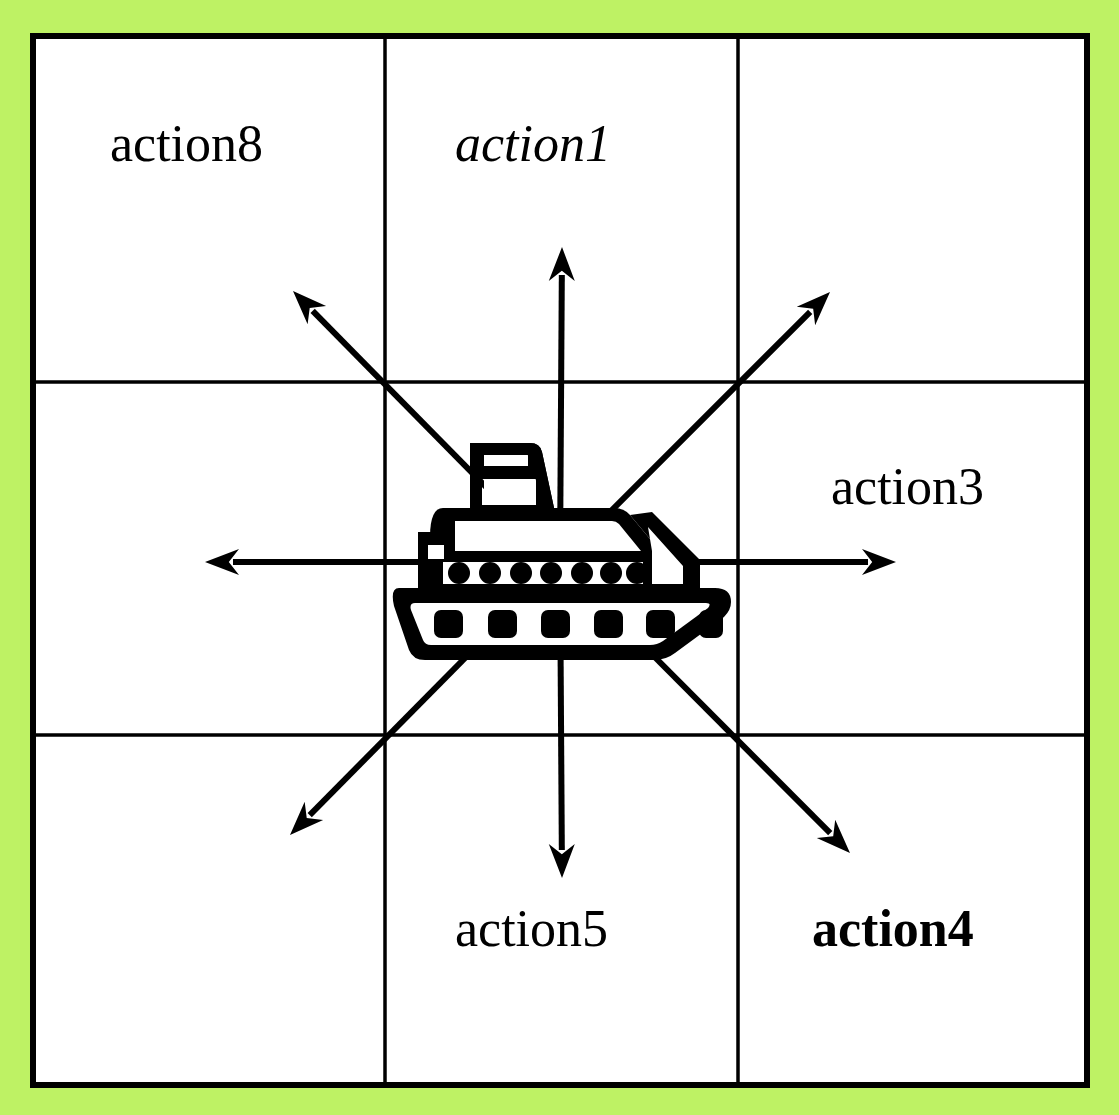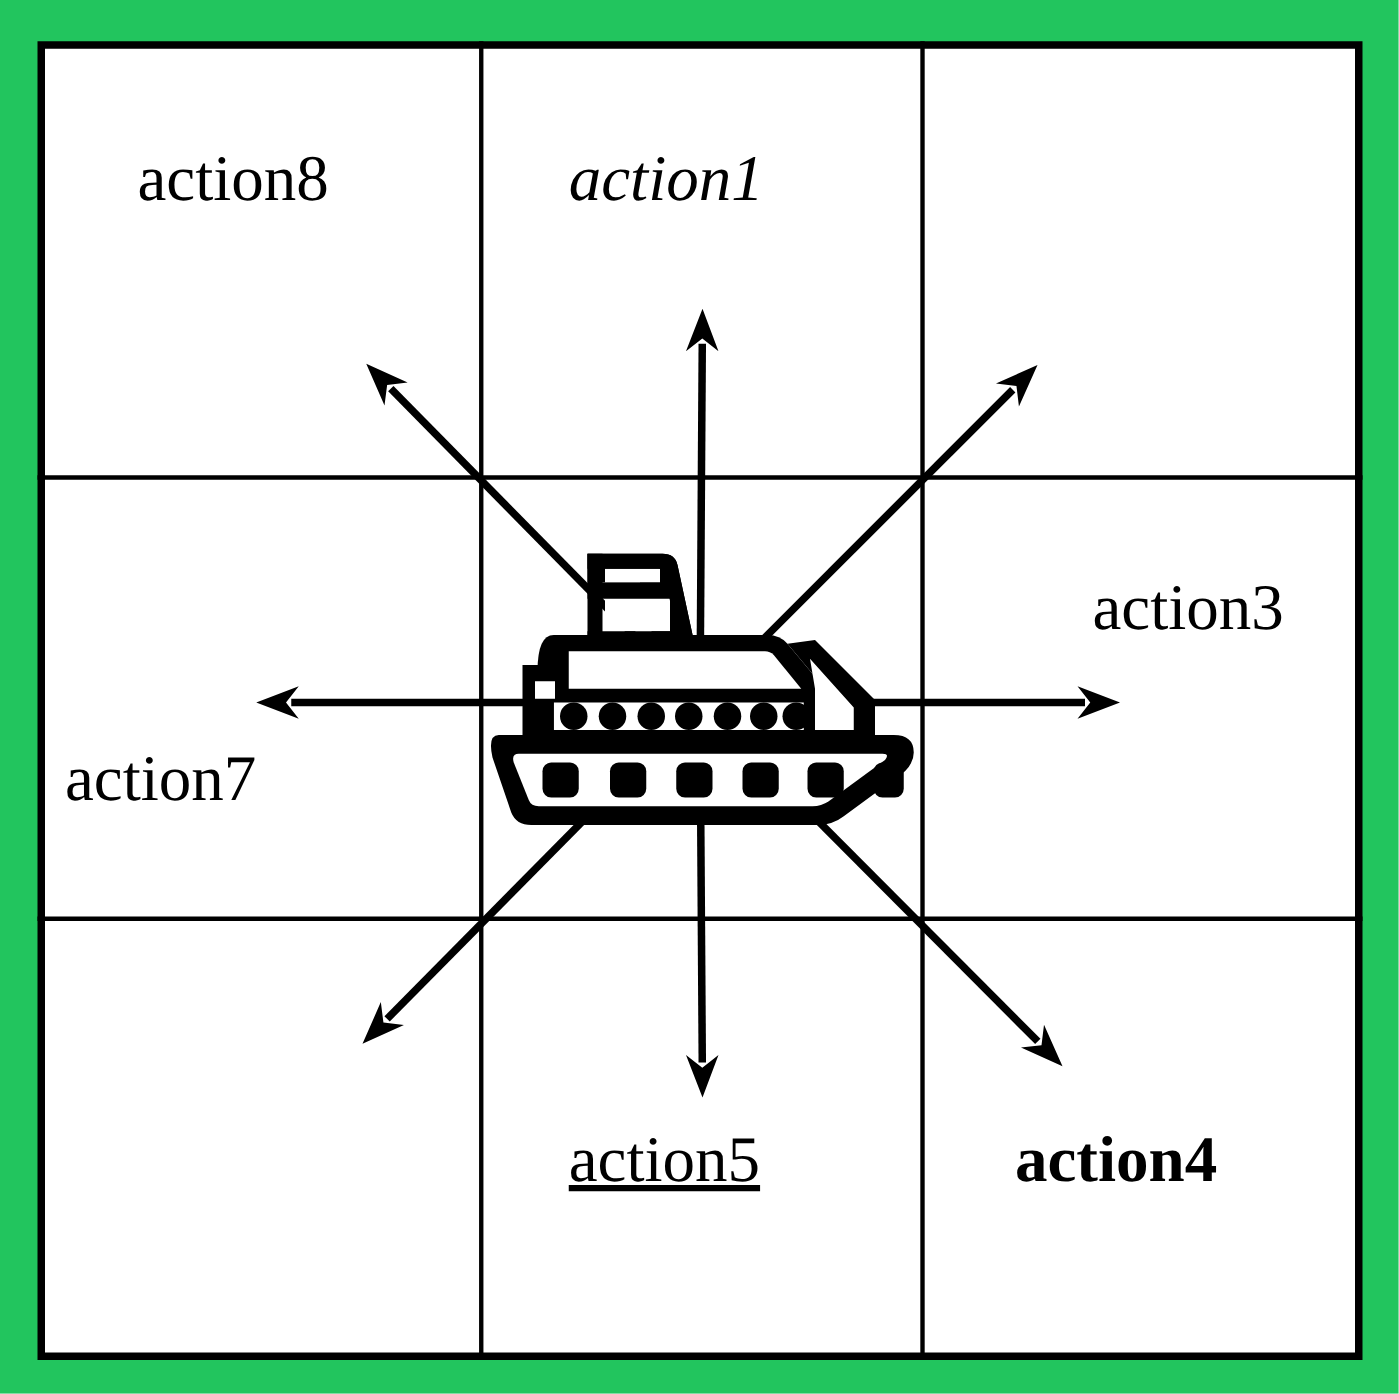--- a/index.html
+++ b/index.html
@@ -8,21 +8,21 @@
     padding: 0;
     background: #ffffff;
   }
   body {
     font-family: "Liberation Serif", serif;
   }
   #stage {
     position: relative;
     width: 1119px;
     height: 1115px;
-    background: #22c55e;
+    background: #bef264;
     overflow: hidden;
   }
   #diagram-svg {
     position: absolute;
     left: 0;
     top: 0;
     width: 1119px;
     height: 1115px;
     display: block;
   }
@@ -168,19 +168,18 @@
       <rect x="541" y="610" width="29" height="28" rx="7" fill="#000000"></rect>
       <rect x="594" y="610" width="29" height="28" rx="7" fill="#000000"></rect>
       <rect x="646" y="610" width="29" height="28" rx="7" fill="#000000"></rect>
       <rect x="699" y="610" width="24" height="28" rx="7" fill="#000000"></rect>
     </g>
   </svg>
 
   <div class="cell-label" style="left:110px; top:118px;">action8</div>
   <div class="cell-label" style="left:455px; top:118px;font-style:italic;">action1</div>
 
-  <div class="cell-label" style="left:52px; top:598px;">action7</div>
-  <div class="cell-label" style="left:874px; top:461px;">action3</div>
+  <div class="cell-label" style="left:831px; top:461px;">action3</div>
 
-  <div class="cell-label" style="left:455px; top:903px;text-decoration:underline;">action5</div>
+  <div class="cell-label" style="left:455px; top:903px;">action5</div>
   <div class="cell-label" style="left:812px; top:903px;font-weight:bold;">action4</div>
 
 </div>
 
 </body></html>

